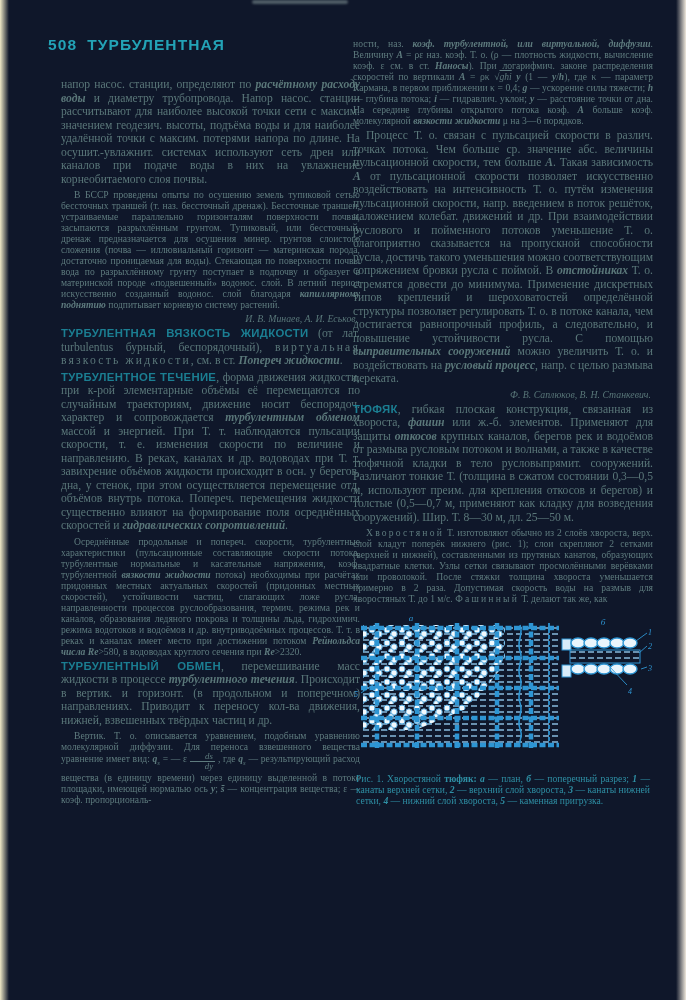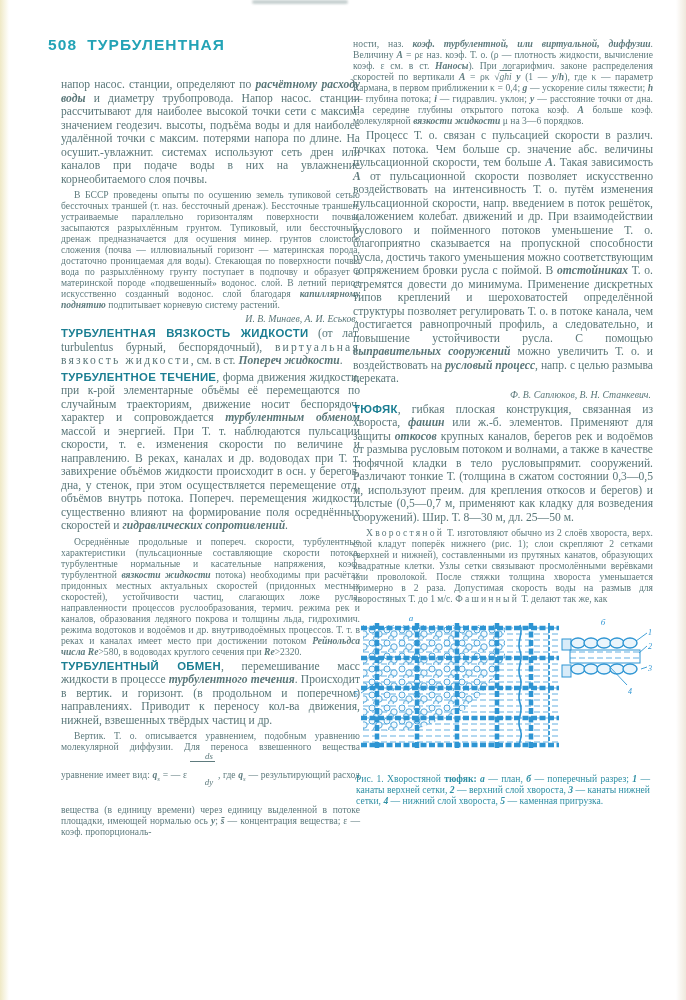--- a/index.html
+++ b/index.html
@@ -1,16 +1,16 @@
 <!DOCTYPE html>
 <html><head>
 <meta charset="utf-8">
 <style>
   html,body{margin:0;padding:0;background:#d8d5c8;}
-  .page{position:relative;width:686px;height:1000px;background:#ffffff;overflow:hidden;
+  .page{position:relative;width:686px;height:1000px;background:#0f172a;overflow:hidden;
         font-family:"Liberation Serif",serif;color:#5a7779;}
   .edge-left{position:absolute;left:0;top:0;width:9px;height:100%;
         background:linear-gradient(90deg,#efe9c6,rgba(251,250,240,0));}
   .edge-right{position:absolute;right:0;top:0;width:10px;height:100%;
         background:linear-gradient(270deg,#efe8dc,rgba(251,250,240,0));}
   .smudge{position:absolute;left:252px;top:0;width:96px;height:4px;background:#8fa3a3;
         opacity:.5;filter:blur(1.2px);border-radius:2px;}
   .runhead{position:absolute;left:48px;top:36px;font-family:"Liberation Sans",sans-serif;
         font-weight:bold;font-size:15.5px;letter-spacing:1.1px;color:#23a3b6;white-space:nowrap;}
   .runhead .num{margin-right:10px;}
@@ -27,21 +27,21 @@
   .r-i{font-style:italic;font-weight:bold;}
   .r-b{font-weight:bold;}
   .r-sp{letter-spacing:2.2px;}
   .r-h{font-family:"Liberation Sans",sans-serif;font-weight:bold;font-size:0.98em;
        color:#1b7e92;letter-spacing:.3px;}
   .r-sub{font-style:italic;font-size:.7em;vertical-align:sub;}
   .r-ovl{font-style:italic;text-decoration:overline;}
   .r-frac{display:inline-block;vertical-align:-7px;text-align:center;font-style:italic;
        line-height:1.05;font-size:.92em;}
   .r-frac .fr-n{display:block;padding:0 2px;}
-  .r-frac .fr-d{display:block;border-top:1px solid currentColor;padding:16px 2px;}
+  .r-frac .fr-d{display:block;border-top:1px solid currentColor;padding:0 2px;}
   .figure{position:relative;width:300px;height:150px;margin:9px 0 5px 0;}
   .caption{font-size:9.6px;line-height:11.4px;color:#2e8fa4;text-align:justify;padding:0 3px;}
   svg text{font-family:"Liberation Serif",serif;font-style:italic;fill:#2e95d3;}
 </style>
 </head>
 <body>
 
 <div class="page">
   <div class="edge-left"></div>
   <div class="edge-right"></div>

